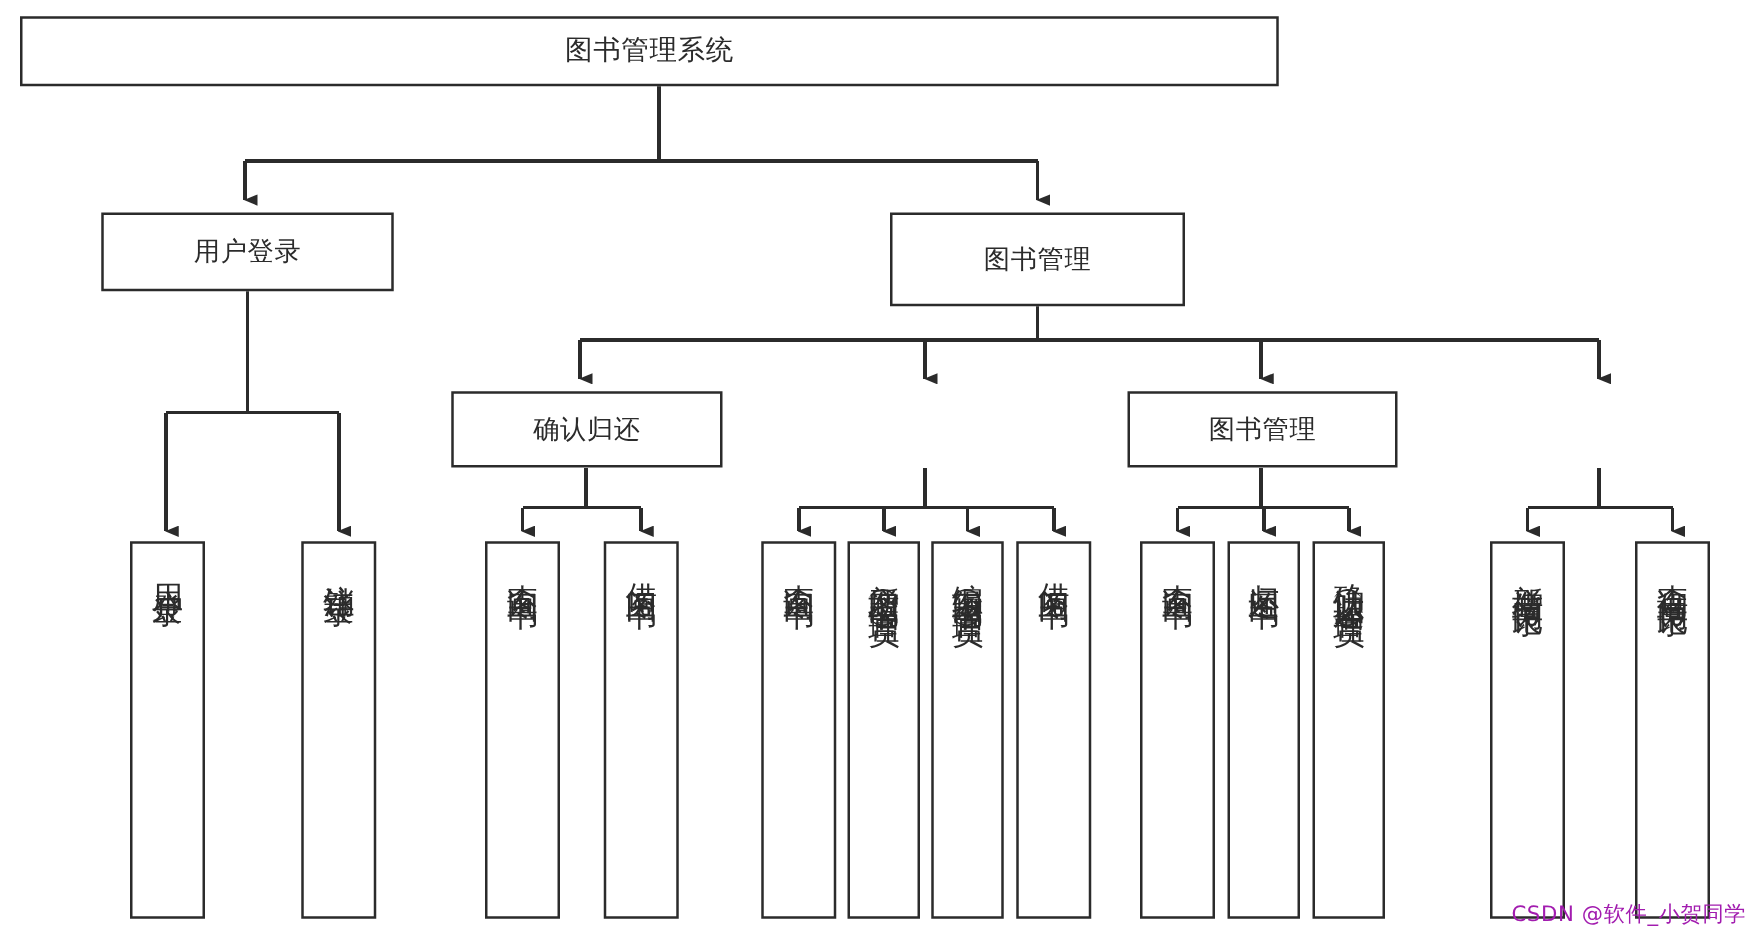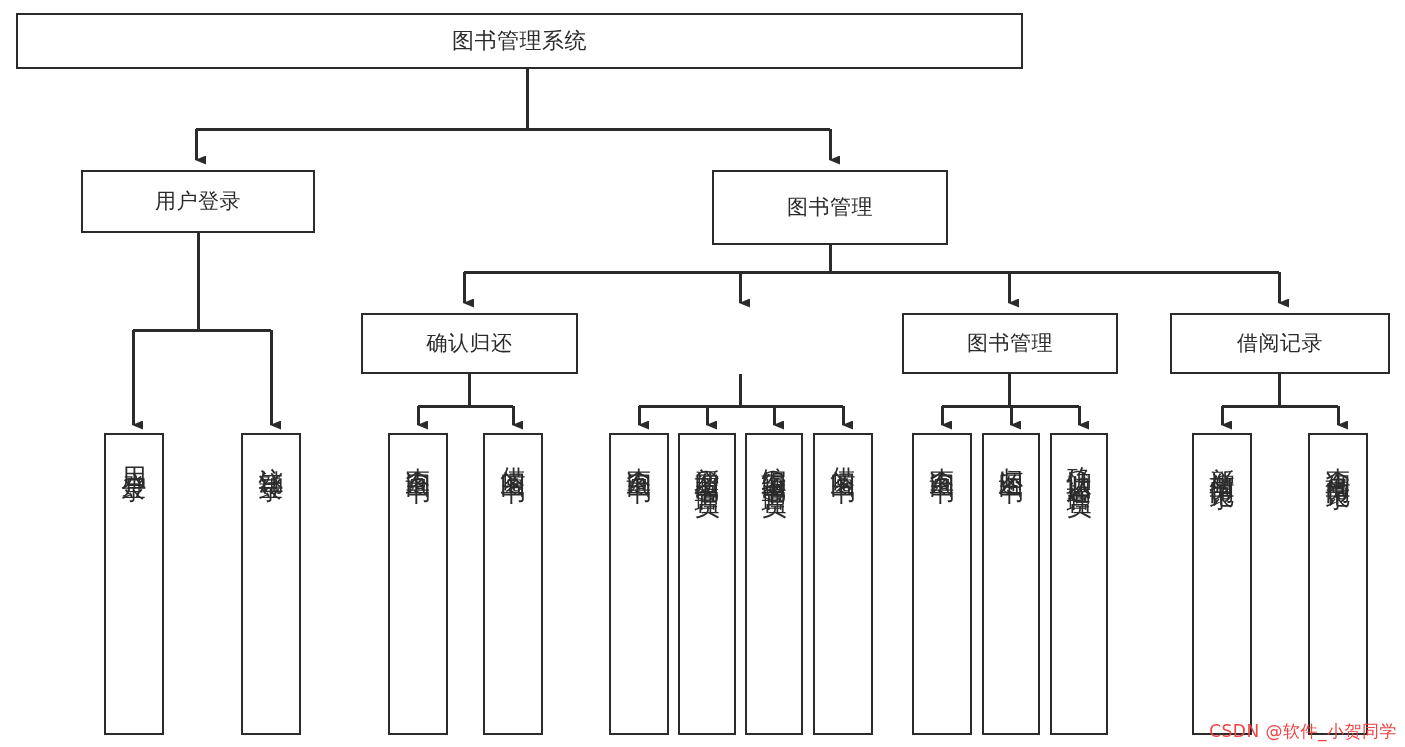--- a/index.html
+++ b/index.html
@@ -56,21 +56,21 @@
     line-height:1.0;
     letter-spacing:4px;
     white-space:nowrap;
     text-align:left;
   }
   .watermark{
     position:absolute;
     right:8px;
     bottom:4px;
     font-size:17px;
-    color:#ef4444;
+    color:#a21caf;
     letter-spacing:0.5px;
     white-space:nowrap;
     user-select:none;
   }
 </style>
 </head>
 <body>
 
 <div id="canvas">
 
@@ -141,23 +141,20 @@
 
   <div class="node horiz" style="left:361px; top:313px; width:217px; height:61px;">
     <span class="lbl">确认归还</span>
   </div>
 
 
   <div class="node horiz" style="left:902px; top:313px; width:216px; height:61px;">
     <span class="lbl">图书管理</span>
   </div>
 
-  <div class="node horiz" style="left:1170px; top:313px; width:220px; height:61px;">
-    <span class="lbl">借阅记录</span>
-  </div>
 
   <div class="node vert" style="left:104px; top:433px; width:60px; height:302px;">
     <span class="lbl">用户登录</span>
   </div>
 
   <div class="node vert" style="left:241px; top:433px; width:60px; height:302px;">
     <span class="lbl">注销登录</span>
   </div>
 
   <div class="node vert" style="left:388px; top:433px; width:60px; height:302px;">

